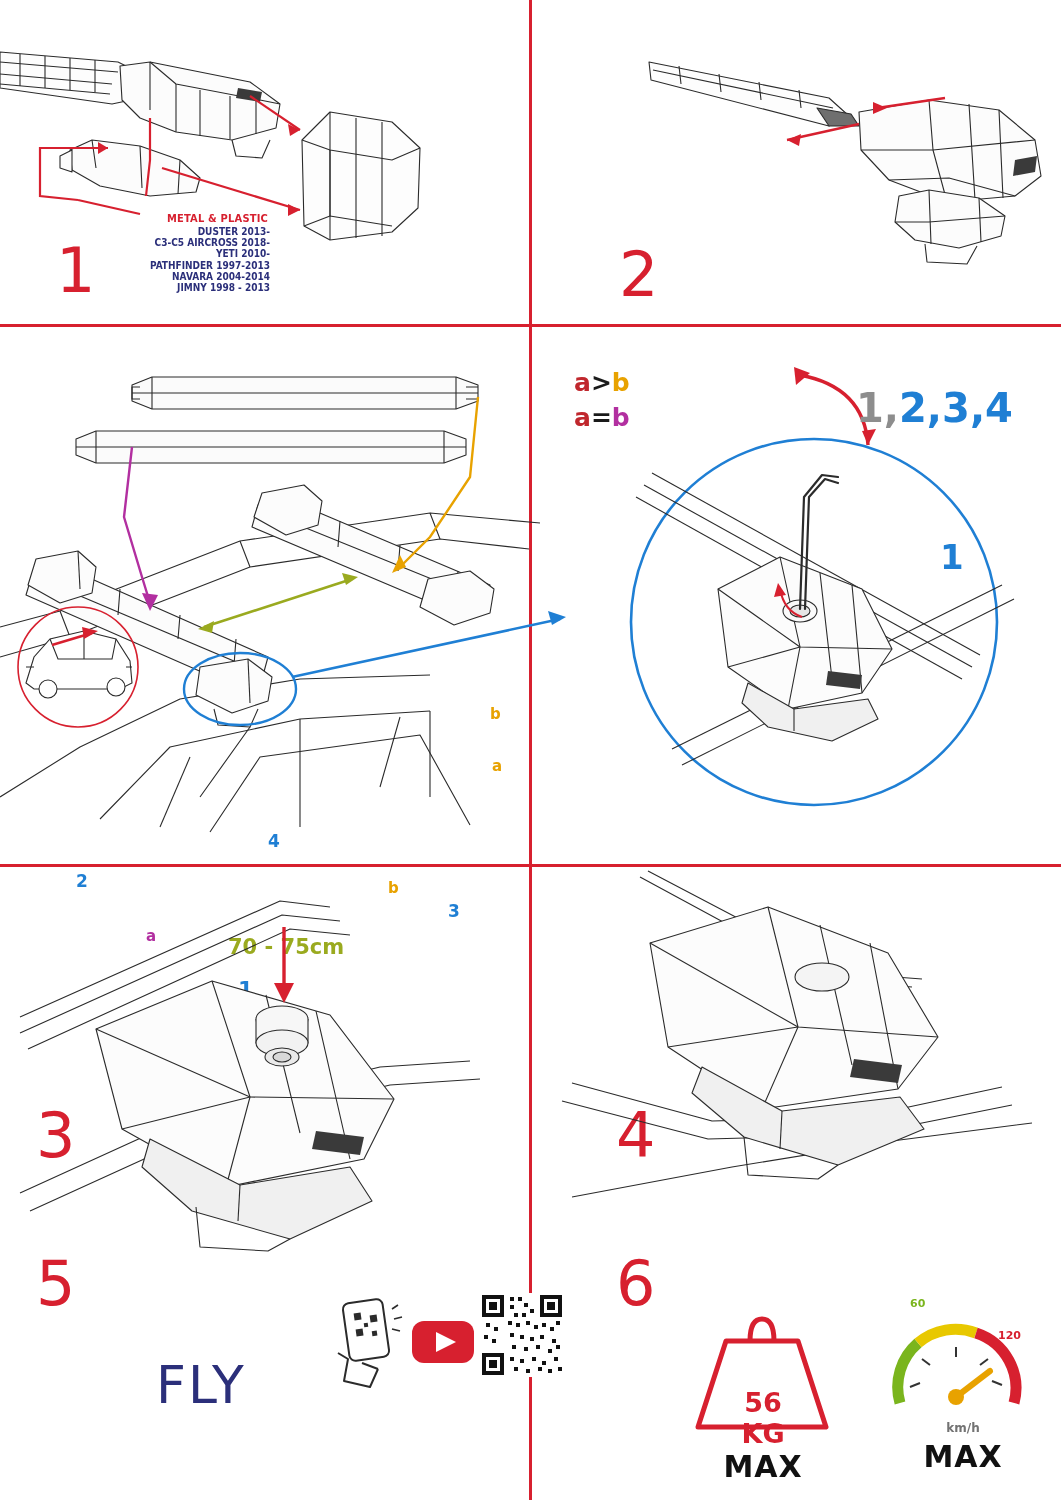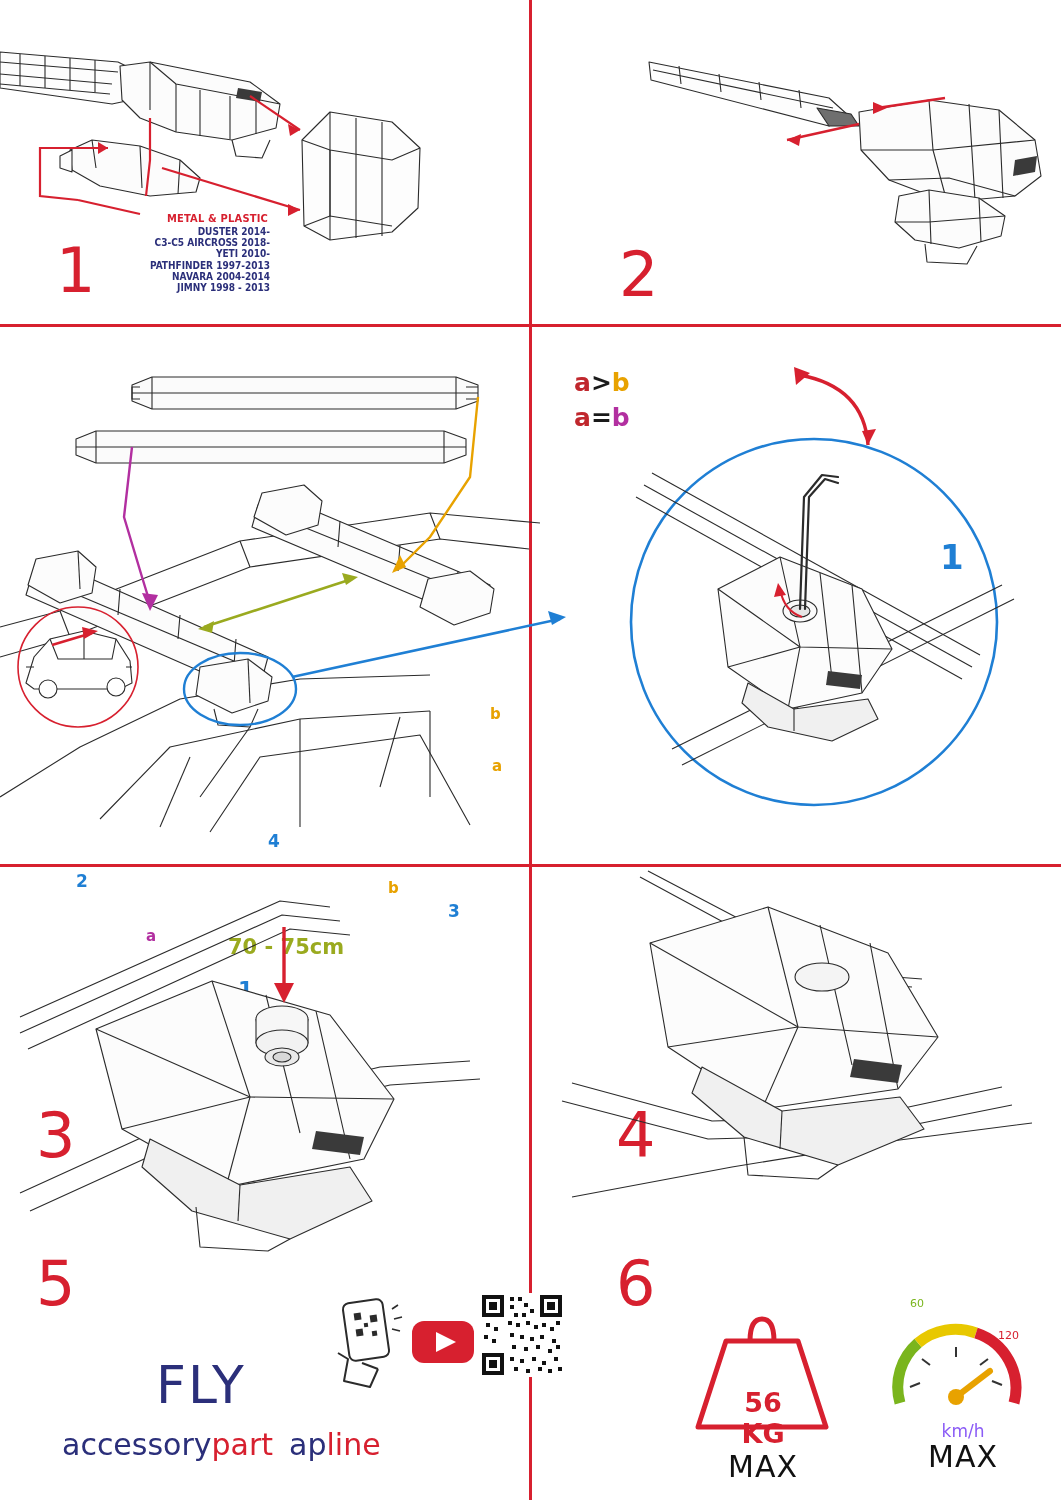--- a/index.html
+++ b/index.html
@@ -24,21 +24,21 @@
     font-weight:400;
     line-height:1;
     font-size:62px;
   }
 
   
   .abs{position:absolute;}
 
   svg{display:block;overflow:visible;}
 
-  .lbl{position:absolute;font-family:"Liberation Sans",sans-serif;}
+  .lbl{position:absolute;font-family:"Liberation Sans",sans-serif;font-weight:bold;}
 
   
   .mp-title{color:#d7202f;font-size:11px;font-weight:bold;letter-spacing:.2px;
             font-family:"DejaVu Sans Condensed","Liberation Sans",sans-serif;}
   .mp-list{color:#2b2f7a;font-size:10px;font-weight:bold;line-height:1.12;text-align:right;
            font-family:"DejaVu Sans Condensed","Liberation Sans",sans-serif;}
 
   .ab-eq{font-family:"DejaVu Sans",sans-serif;font-weight:bold;font-size:25px;}
   .ab-a{color:#c0272d;}
   .ab-op{color:#1a1a1a;}
@@ -63,21 +63,21 @@
     font-size:52px;letter-spacing:2px;
   }
   .brandline{font-family:"DejaVu Sans",sans-serif;font-size:30px;}
   .b-dark{color:#2b2f7a;}
   .b-red{color:#d7202f;}
   .b-ap{color:#2b2f7a;}
   .b-line{color:#d7202f;}
 
   .maxtxt{font-family:"DejaVu Sans",sans-serif;font-size:30px;color:#111;letter-spacing:1px;}
   .kgtxt{font-family:"DejaVu Sans",sans-serif;font-size:27px;color:#d7202f;font-weight:bold;}
-  .kmh{font-family:"DejaVu Sans",sans-serif;font-size:17px;color:#8b5cf6;}
+  .kmh{font-family:"DejaVu Sans",sans-serif;font-size:12px;color:#737373;}
   .gauge-num{font-family:"DejaVu Sans",sans-serif;font-size:11px;}
 </style>
 </head>
 <body>
 
 <div class="sheet">
 
   <div class="hrule" style="top:324px;"></div>
   <div class="hrule" style="top:864px;"></div>
   <div class="vrule" style="left:529px;top:324px;height:540px;"></div>
@@ -127,21 +127,21 @@
       <g fill="#d7202f" stroke="none">
         <path d="M300 130 L288 124 L290 136 Z"></path>
         <path d="M300 210 L288 204 L288 216 Z"></path>
         <path d="M108 148 L98 142 L98 154 Z"></path>
       </g>
     </svg>
 
     <div class="lbl mp-title" style="left:148px;top:212px;width:120px;text-align:right;">METAL &amp; PLASTIC</div>
 
     <div class="lbl mp-list" style="left:100px;top:226px;width:170px;">
-      <div>DUSTER 2014-</div>
+      <div>DUSTER 2013-</div>
       <div>C3-C5 AIRCROSS 2018-</div>
       <div>YETI 2010-</div>
       <div>PATHFINDER 1997-2013</div>
       <div>NAVARA 2004-2014</div>
       <div>JIMNY 1998 - 2013</div>
     </div>
 
     <div class="step-num" style="left:56px;top:240px;">1</div>
   </div>
 
@@ -310,20 +310,23 @@
       </g>
 
       <path d="M248 262 Q252 284 270 290" fill="none" stroke="#d7202f" stroke-width="2"></path>
       <path d="M246 256 L254 268 L242 270 Z" fill="#d7202f"></path>
 
       <path d="M336 118 Q332 60 268 48" fill="none" stroke="#d7202f" stroke-width="3.4"></path>
       <path d="M262 40 L278 46 L264 58 Z" fill="#d7202f"></path>
       <path d="M336 118 L330 104 L344 102 Z" fill="#d7202f"></path>
     </svg>
 
+    <div class="lbl num1234" style="left:324px;top:58px;">
+      <span class="n-gray">1,</span><span class="n-blue">2,3,4</span>
+    </div>
 
     <div class="lbl circ-num" style="left:408px;top:210px;font-size:34px;">1</div>
 
     <div class="step-num" style="left:84px;top:778px;">4</div>
   </div>
 
   <div class="abs" style="left:0;top:867px;width:529px;height:633px;">
     <svg width="529" height="420">
       <g fill="none" stroke="#2b2b2b" stroke-width="1.1" stroke-linejoin="round">
         <path d="M20 150 L280 34 L330 40"></path>
@@ -349,23 +352,20 @@
         <ellipse cx="282" cy="190" rx="17" ry="9" fill="#eaeaea"></ellipse>
         <ellipse cx="282" cy="190" rx="9" ry="5" fill="#d8d8d8"></ellipse>
       </g>
       <path d="M284 60 L284 124" fill="none" stroke="#d7202f" stroke-width="3.4"></path>
       <path d="M284 136 L274 116 L294 116 Z" fill="#d7202f"></path>
     </svg>
 
     <div class="step-num" style="left:36px;top:386px;">5</div>
 
     <div class="lbl fly" style="left:112px;top:488px;margin-left:44px;">FLY</div>
-    <div class="lbl brandline" style="left:62px;top:560px;">
-      <span class="b-dark">accessory</span><span class="b-red">part</span><span style="display:inline-block;width:16px;"></span><span class="b-ap">ap</span><span class="b-line">line</span>
-    </div>
 
     <svg class="abs" style="left:332px;top:430px;" width="86" height="92">
       <g fill="none" stroke="#2b2b2b" stroke-width="2" stroke-linejoin="round">
         <rect x="14" y="4" width="40" height="58" rx="6" transform="rotate(-8 34 33)"></rect>
         <path d="M6 56 L16 62 L12 84 L38 90 L46 72"></path>
         <path d="M46 72 L30 66"></path>
       </g>
       <g fill="#2b2b2b">
         <rect x="22" y="16" width="7" height="7" transform="rotate(-8 25 19)"></rect>
         <rect x="38" y="18" width="7" height="7" transform="rotate(-8 41 21)"></rect>

